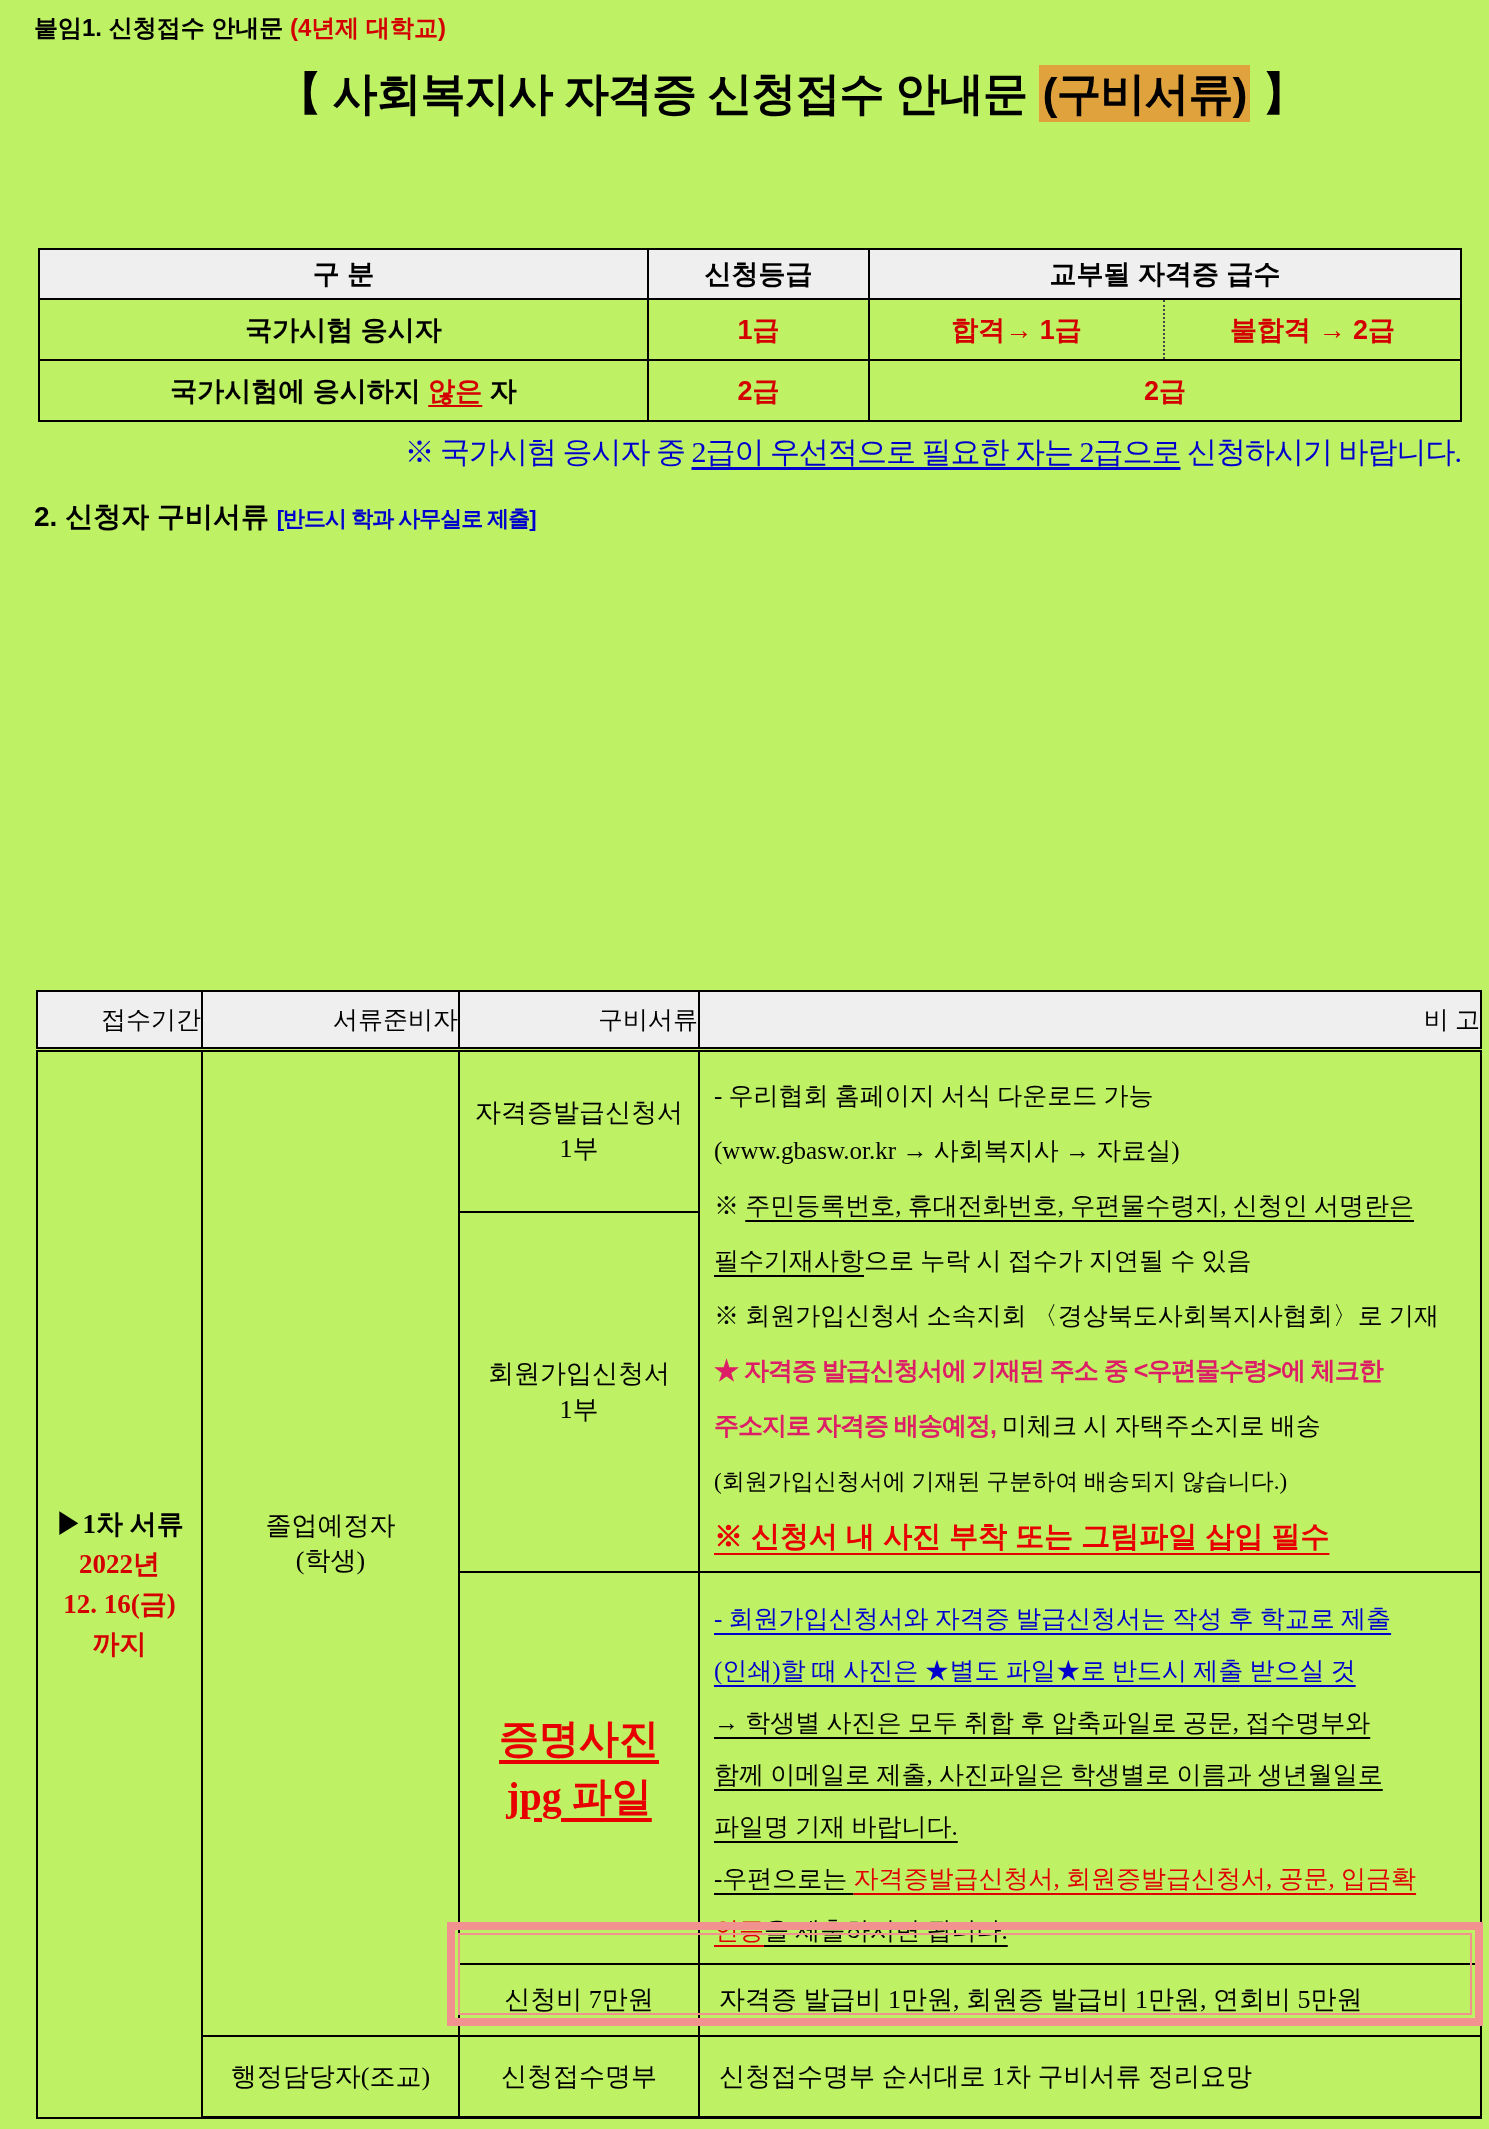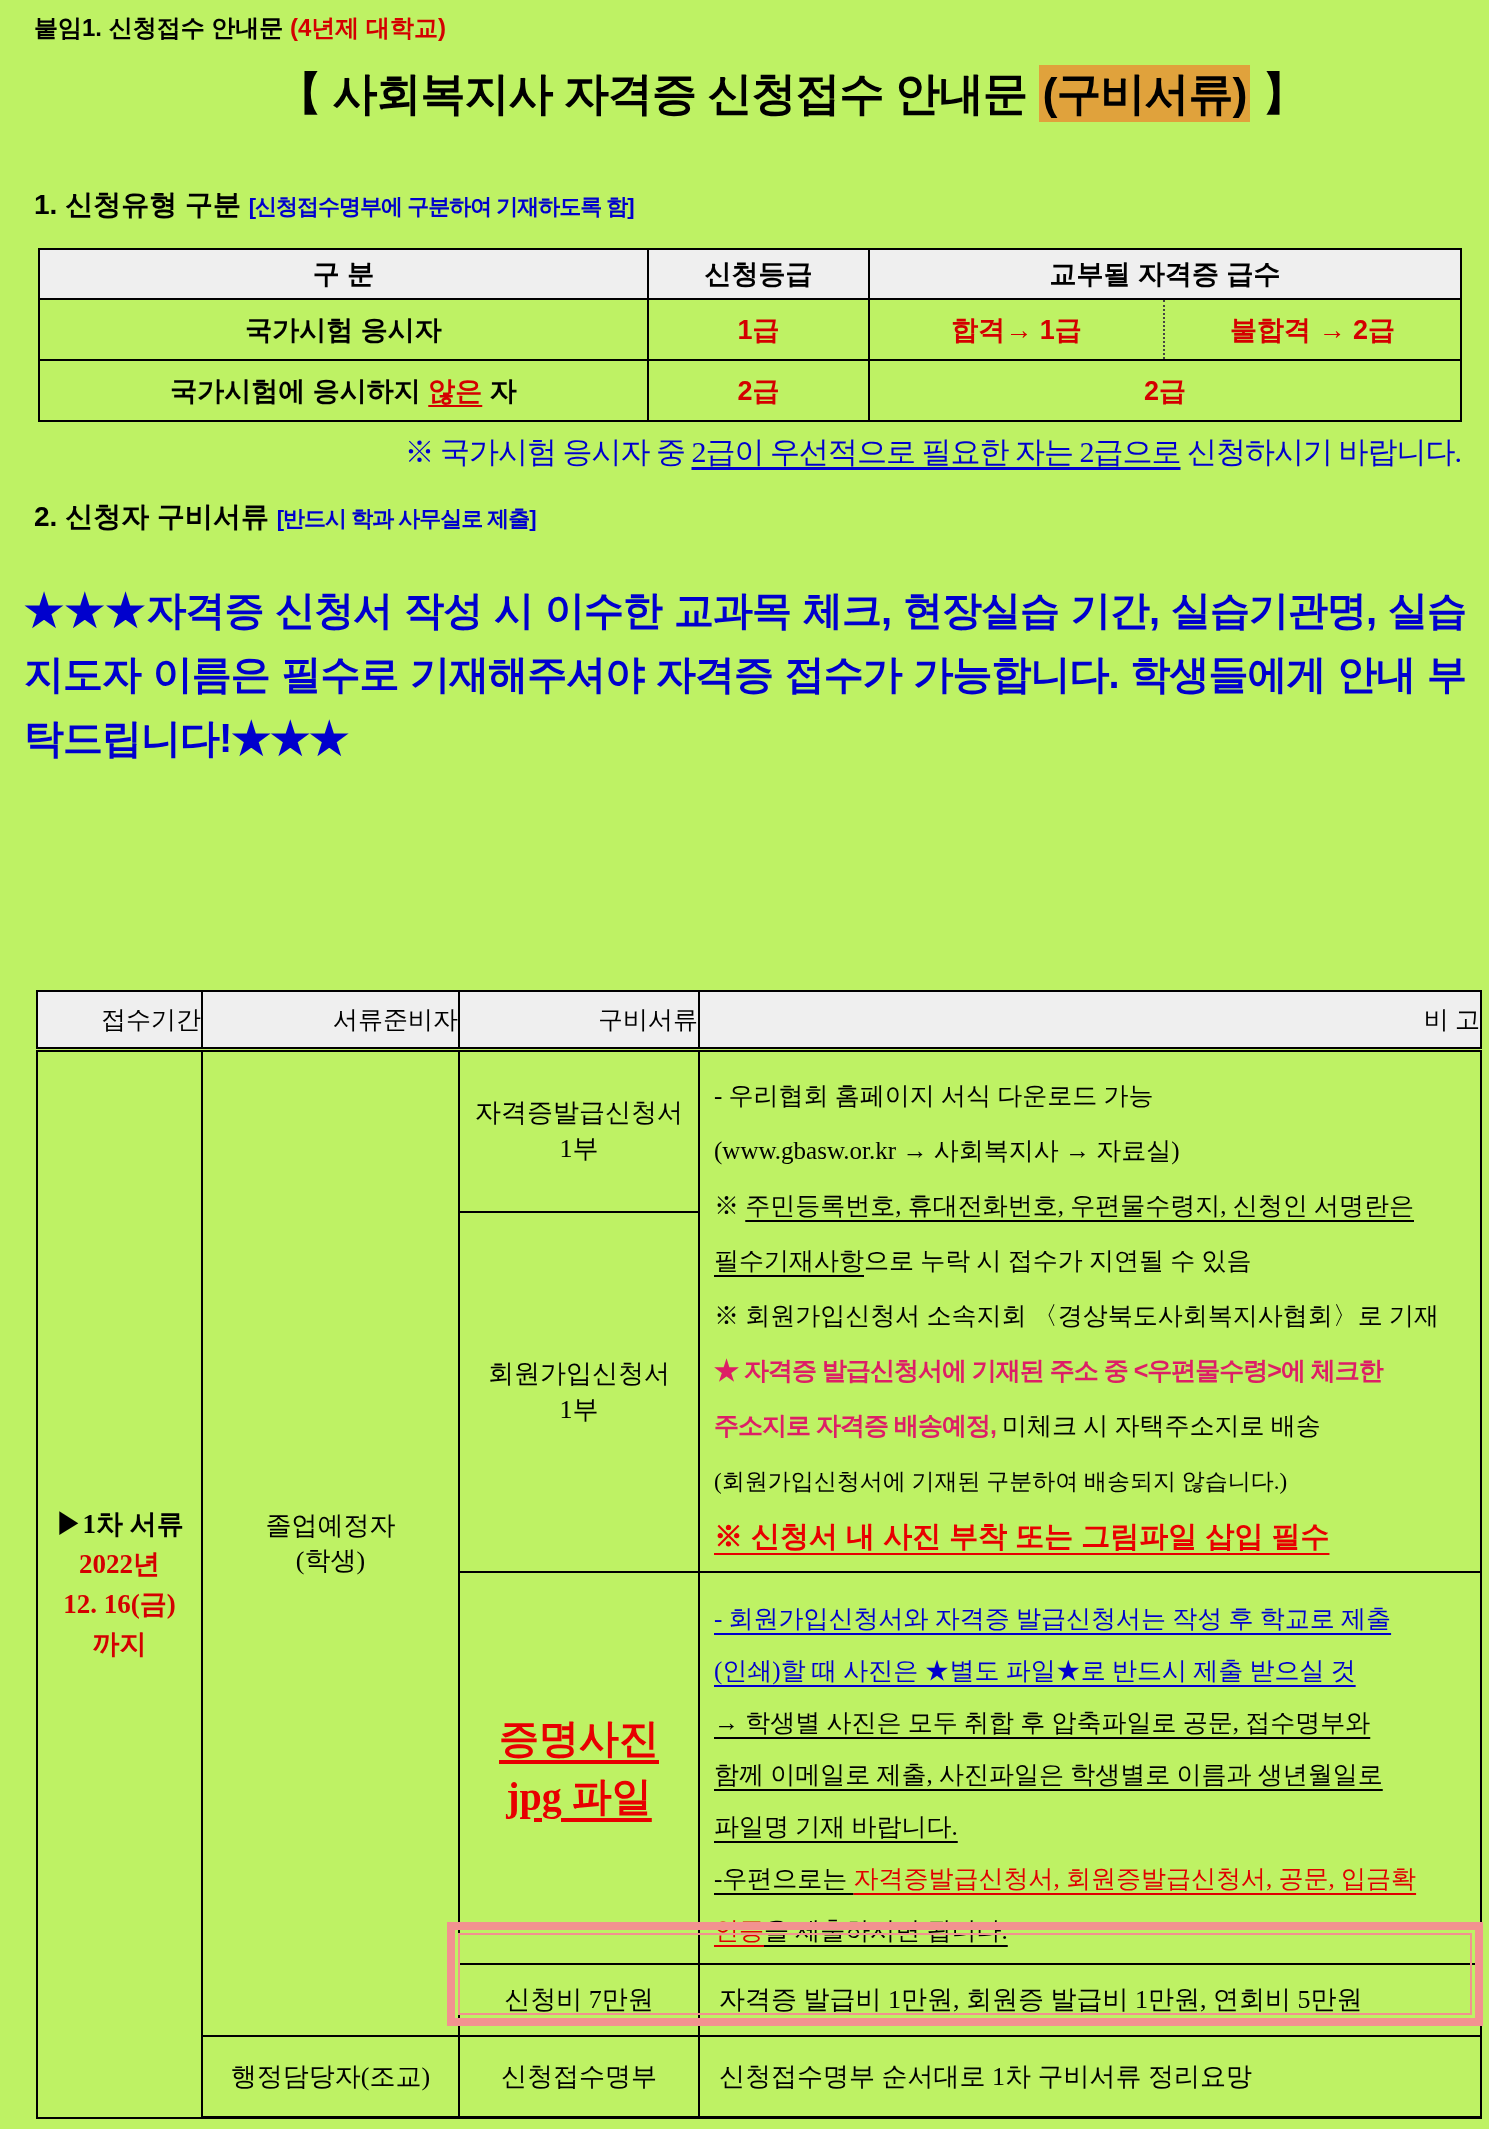--- a/index.html
+++ b/index.html
@@ -132,23 +132,20 @@
 <div class="page">
 
   <div class="attachment">
     <span>붙임1. 신청접수 안내문 </span><span class="red">(4년제 대학교)</span>
   </div>
 
   <div class="doc-title">
     <span>【 사회복지사 자격증 신청접수 안내문 </span><span class="hl">(구비서류)</span><span> 】</span>
   </div>
 
-  <div class="sec-heading" id="sec1">
-    <span>1. 신청유형 구분 </span><span class="bracket">[신청접수명부에 구분하여 기재하도록 함]</span>
-  </div>
 
   <table class="type-table">
     <colgroup>
         <col style="width:609px">
         <col style="width:221px">
         <col style="width:295px">
         <col style="width:297px">
       </colgroup>
     <thead>
       <tr>
@@ -173,21 +170,20 @@
   </table>
 
   <div class="note1">
     <span>※ 국가시험 응시자 중 </span><span class="u">2급이 우선적으로 필요한 자는 2급으로</span><span> 신청하시기 바랍니다.</span>
   </div>
 
   <div class="sec-heading" id="sec2">
     <span>2. 신청자 구비서류 </span><span class="bracket">[반드시 학과 사무실로 제출]</span>
   </div>
 
-  <div class="notice" id="notice1">★★★자격증 신청서 작성 시 이수한 교과목 체크, 현장실습 기간, 실습기관명, 실습지도자 이름은 필수로 기재해주셔야 자격증 접수가 가능합니다. 학생들에게 안내 부탁드립니다!★★★</div>
 
   <table class="docs-table">
     <colgroup>
         <col style="width:165px">
         <col style="width:257px">
         <col style="width:240px">
         <col style="width:782px">
       </colgroup>
     <thead>
       <tr>

